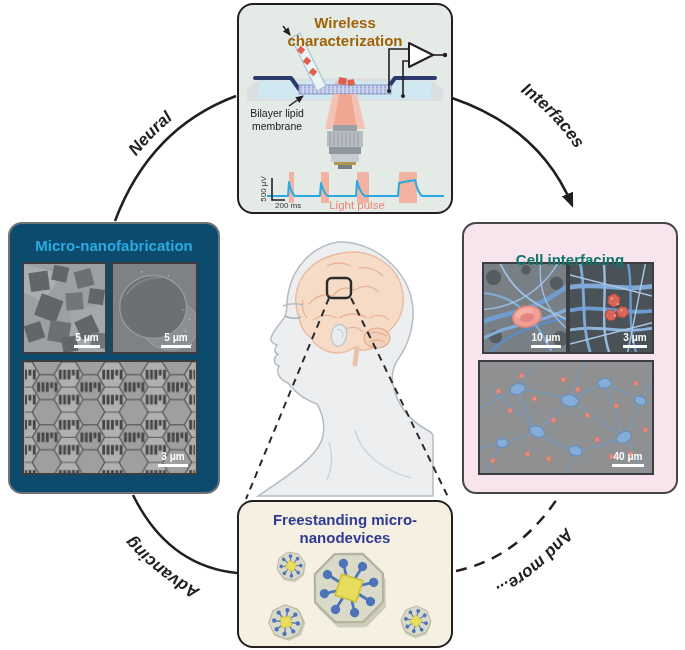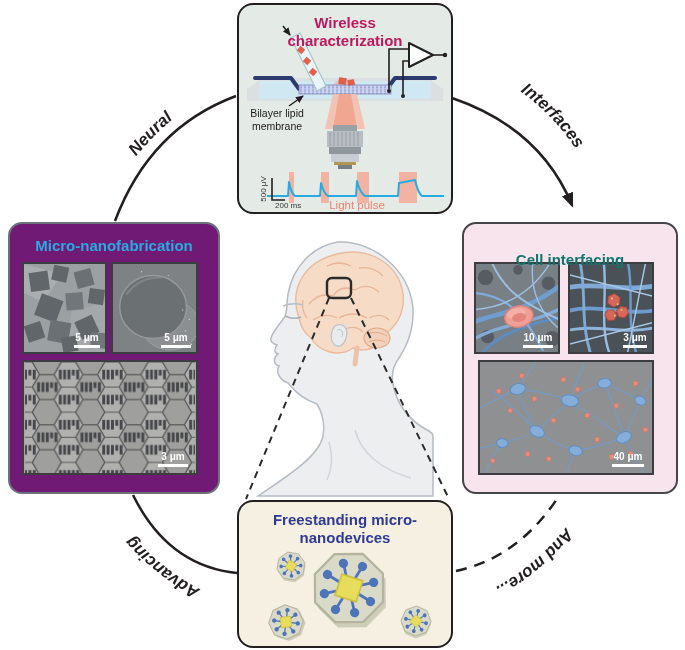--- a/index.html
+++ b/index.html
@@ -1,25 +1,25 @@
 <!DOCTYPE html>
 <html><head>
 <meta charset="utf-8">
 <style>
   html,body{margin:0;padding:0;background:#fff;}
   #fig{position:relative;width:685px;height:650px;background:#fff;overflow:hidden;
        font-family:"Liberation Sans",sans-serif;}
   .panel{position:absolute;box-sizing:border-box;border-radius:16px;}
   #panel-wireless{left:237px;top:3px;width:216px;height:211px;background:#e4ebe6;border:2.5px solid #231f20;}
-  #panel-fab{left:8px;top:222px;width:212px;height:272px;background:#701a75;border:2.5px solid #6d7478;border-radius:14px;}
+  #panel-fab{left:8px;top:222px;width:212px;height:272px;background:#0c4a6e;border:2.5px solid #6d7478;border-radius:14px;}
   #panel-cell{left:462px;top:222px;width:216px;height:272px;background:#f7e4ed;border:2.5px solid #46464a;border-radius:14px;}
   #panel-free{left:237px;top:500px;width:216px;height:148px;background:#f5f0e1;border:2.5px solid #231f20;}
   .ptitle{position:absolute;top:9px;left:0;right:0;text-align:center;font-weight:bold;
           font-size:15px;line-height:1.18;z-index:3;}
-  #panel-wireless .ptitle{color:#be185d;padding:0 28px;}
+  #panel-wireless .ptitle{color:#a16207;padding:0 28px;}
   #panel-fab .ptitle{color:#29abe2;top:13px;}
   #panel-cell .ptitle{color:#0f766e;top:27px;}
   #panel-free .ptitle{color:#2e3a94;padding:0 8px;}
   .imgbox{position:absolute;box-sizing:border-box;border:2px solid #3c3d40;overflow:hidden;}
   .imgbox svg{display:block;width:100%;height:100%;}
   .sb{position:absolute;right:5px;bottom:4px;color:#fff;font-weight:bold;font-size:10px;
       text-align:center;line-height:1;}
   .sb .bar{height:3.5px;background:#fff;margin:2px auto 0;}
   .lay{position:absolute;left:0;top:0;pointer-events:none;}
   svg text{font-family:"Liberation Sans",sans-serif;}
@@ -252,21 +252,21 @@
         <rect width="176" height="115" fill="url(#hexp)"></rect>
       </svg>
       <div class="sb" style="right:8px;bottom:6px;">
         <span>3 μm</span><div class="bar" style="width:30px;"></div>
       </div>
     </div>
   </div>
 
   <div class="panel" id="panel-cell">
     <div class="ptitle">Cell interfacing</div>
-    <div class="imgbox" style="left:10px;top:38px;width:86px;height:92px;background:#787f85;">
+    <div class="imgbox" style="left:18px;top:38px;width:86px;height:92px;background:#787f85;">
       <svg viewBox="0 0 86 92">
         <g fill="#565c61">
           <circle cx="10" cy="14" r="8"></circle>
             <circle cx="76" cy="20" r="7"></circle>
             <circle cx="12" cy="76" r="7"></circle>
           <circle cx="80" cy="78" r="8"></circle>
             <circle cx="44" cy="6" r="5"></circle>
         </g>
         <g fill="none" stroke-linecap="round">
           <path d="M-5,62 C20,50 45,55 92,20" stroke="#6f9dd0" stroke-width="5"></path>

